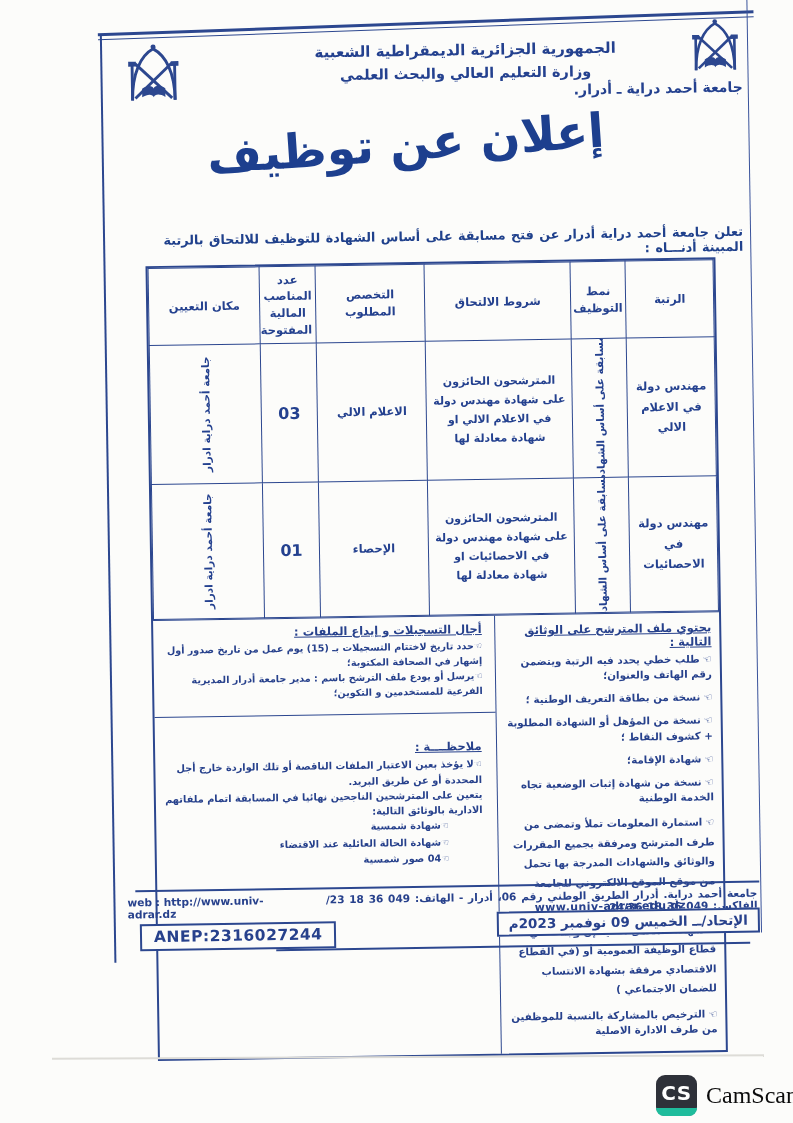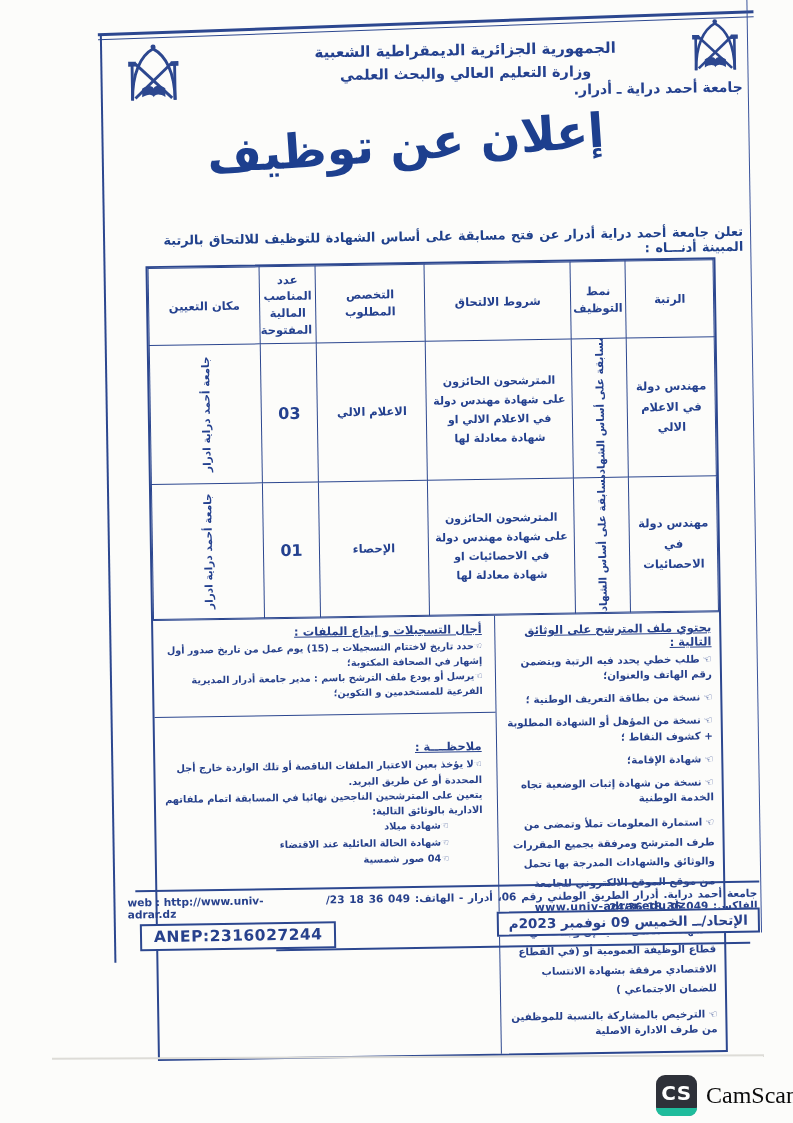--- a/index.html
+++ b/index.html
@@ -223,21 +223,21 @@
       <div class="left-col">
         <div class="deadlines">
           <div class="sec-title">أجال التسجيلات و إيداع الملفات :</div>
           <div class="dl-item"><span class="hand">☜</span><span>حدد تاريخ لاختتام التسجيلات بـ (15) يوم عمل من تاريخ صدور أول إشهار في الصحافة المكتوبة؛</span></div>
           <div class="dl-item"><span class="hand">☜</span><span>يرسل أو يودع ملف الترشح باسم : مدير جامعة أدرار المديرية الفرعية للمستخدمين و التكوين؛</span></div>
         </div>
         <div class="note">
           <div class="sec-title">ملاحظــــة :</div>
           <div class="note-item"><span class="hand">☜</span><span>لا يؤخذ بعين الاعتبار الملفات الناقصة أو تلك الواردة خارج أجل المحددة أو عن طريق البريد.</span></div>
           <div class="note-item"><span>يتعين على المترشحين الناجحين نهائيا في المسابقة اتمام ملفاتهم الادارية بالوثائق التالية:</span></div>
-          <div class="note-sub"><span class="hand">☜</span><span>شهادة ميلاد</span></div>
+          <div class="note-sub"><span class="hand">☜</span><span>شهادة شمسية</span></div>
           <div class="note-sub"><span class="hand">☜</span><span>شهادة الحالة العائلية عند الاقتضاء</span></div>
           <div class="note-sub"><span class="hand">☜</span><span>04 صور شمسية</span></div>
         </div>
       </div>
     </div>
   </div>
 
   <div class="footer-rule"></div>
   <div class="footer-text">
     <span class="footer-web">web : http://www.univ-adrar.dz</span>

